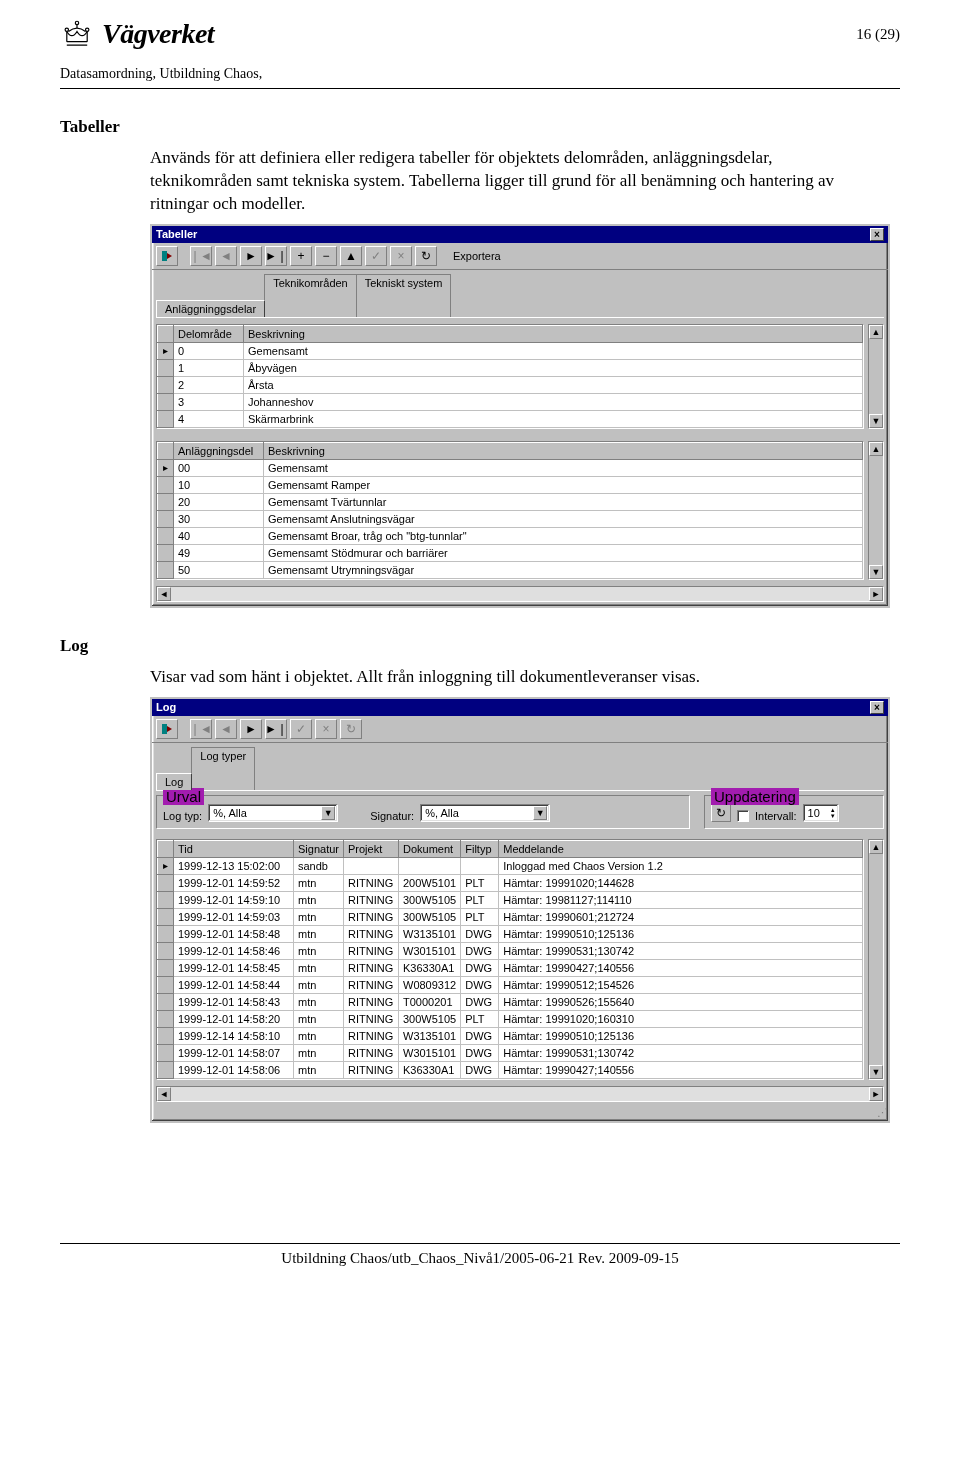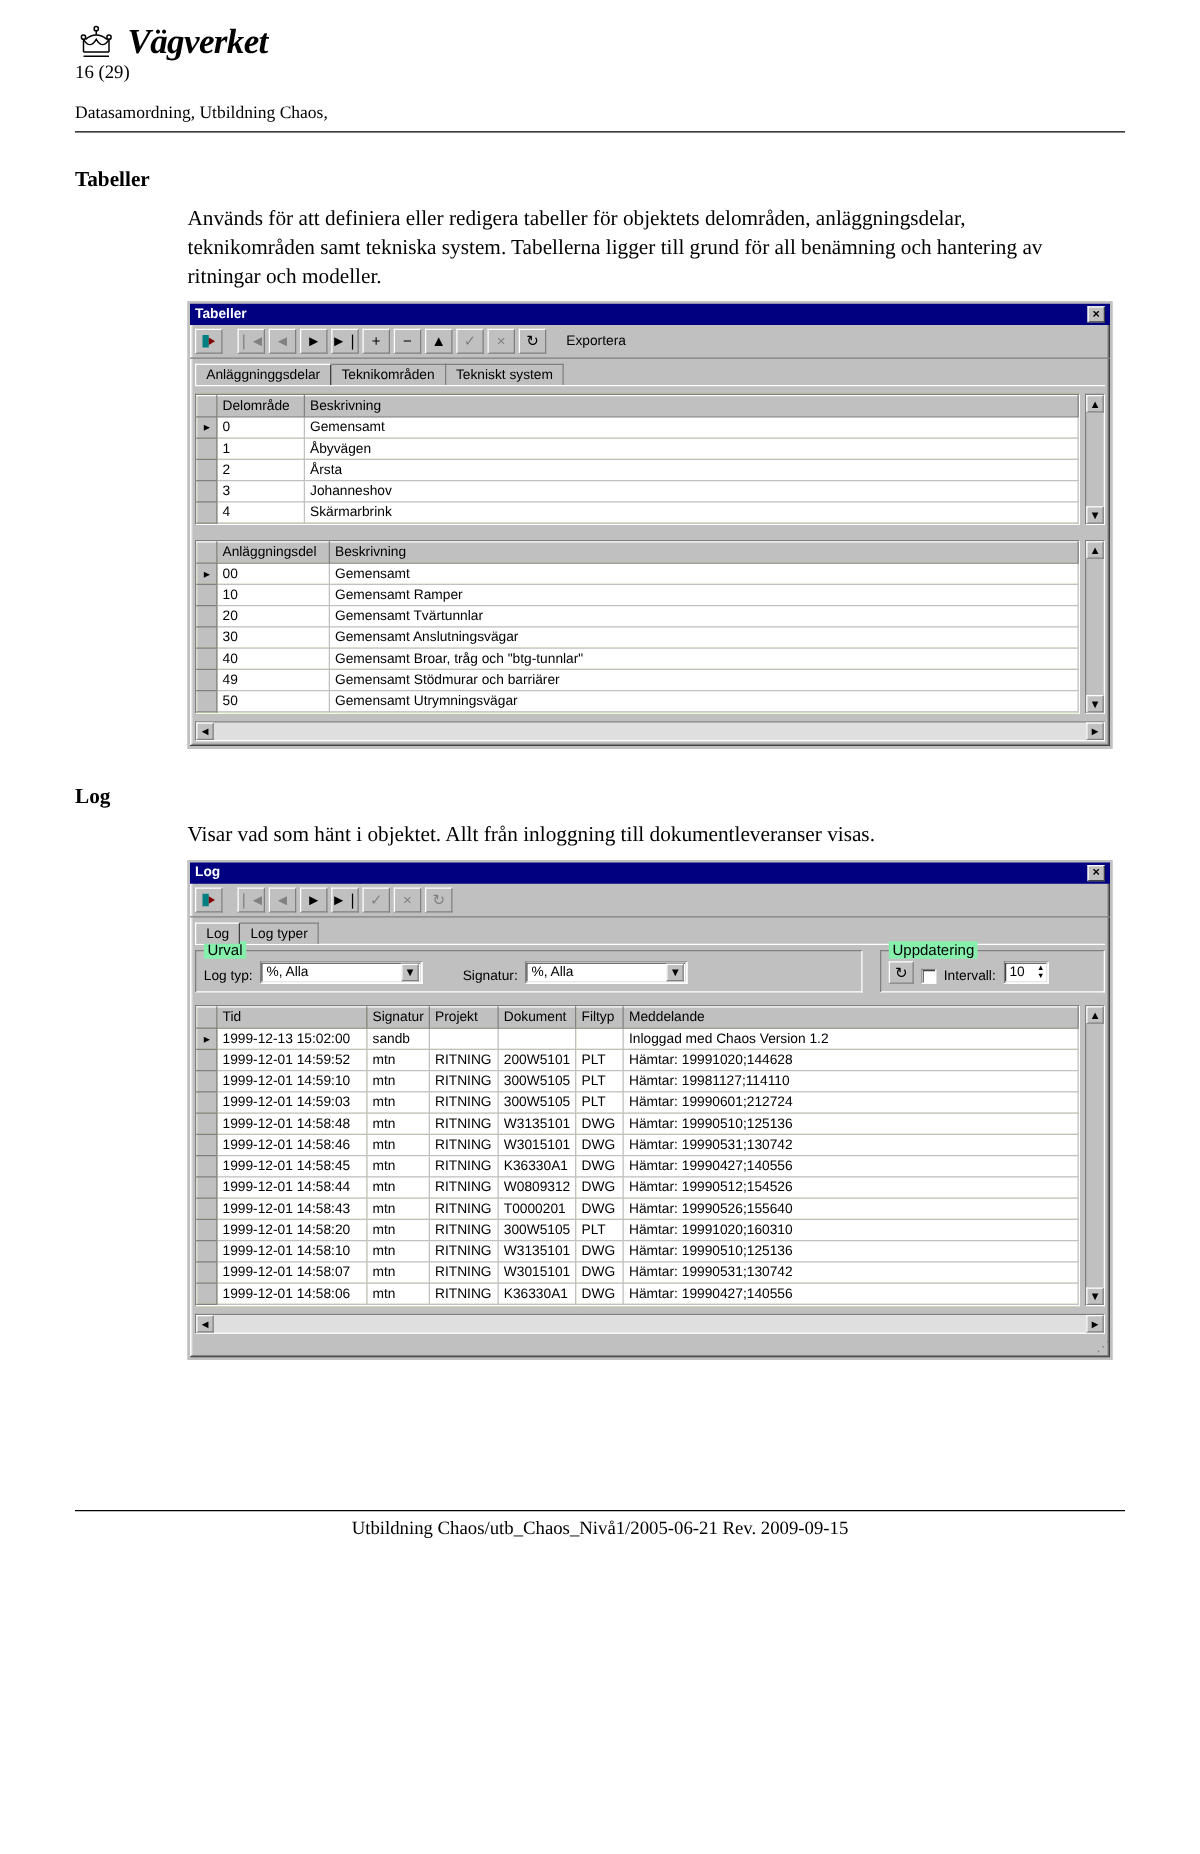--- a/index.html
+++ b/index.html
@@ -10,22 +10,21 @@
     width: 960px;
     margin: 0 auto;
     font-size: 16px;
   }
   .page {
     padding: 18px 60px 40px 60px;
   }
   .header-row {
     display: flex;
     justify-content: space-between;
-    align-items: flex-start;
-    flex-direction: column;
+    align-items: center;
   }
   .logo-block {
     display: flex;
     align-items: center;
     gap: 8px;
   }
   .crown {
     width: 34px; height: 30px;
   }
   .vv-name {
@@ -117,20 +116,21 @@
     padding: 2px 8px;
     font-size: 11px;
     margin-right: -1px;
   }
   .tab.active {
     border-top: 1px solid #fff;
     border-left: 1px solid #fff;
     border-right: 1px solid #404040;
     position: relative;
     z-index: 2;
+    margin-top: 26px;
   }
   .tab-underline { border-top: 1px solid #fff; margin: 0 4px; }
   .grid-wrap {
     margin: 6px 4px;
     background: #bef264;
     border: 1px solid #808080;
     border-right-color: #fff;
     border-bottom-color: #fff;
     box-shadow: inset -1px -1px #dfdfdf, inset 1px 1px #404040;
   }
@@ -190,23 +190,23 @@
     border: 1px solid #808080;
     border-right-color: #fff;
     border-bottom-color: #fff;
     margin: 4px;
     padding: 8px 6px 6px 6px;
     position: relative;
   }
   .groupbox .legend {
     position: absolute;
     top: -8px; left: 6px;
-    background: #86efac;
+    background: #a21caf;
     padding: 0 3px;
-    font-size: 12px;
+    font-size: 15px;
   }
   .fieldrow { display: flex; align-items: flex-end; gap: 6px; }
   .combo {
     background: #fff;
     border: 1px solid #808080;
     border-right-color:#fff; border-bottom-color:#fff;
     box-shadow: inset -1px -1px #dfdfdf, inset 1px 1px #404040;
     height: 18px;
     display: flex; align-items:center; justify-content: space-between;
     padding: 0 2px 0 4px;
@@ -553,21 +553,21 @@
                   <td class="rowhead"></td>
                   <td>1999-12-01 14:58:20</td>
                   <td>mtn</td>
                   <td>RITNING</td>
                   <td>300W5105</td>
                   <td>PLT</td>
                   <td>Hämtar: 19991020;160310</td>
                 </tr>
                 <tr>
                   <td class="rowhead"></td>
-                  <td>1999-12-01 14:58:10</td>
+                  <td>1999-12-14 14:58:10</td>
                   <td>mtn</td>
                   <td>RITNING</td>
                   <td>W3135101</td>
                   <td>DWG</td>
                   <td>Hämtar: 19990510;125136</td>
                 </tr>
                 <tr>
                   <td class="rowhead"></td>
                   <td>1999-12-01 14:58:07</td>
                   <td>mtn</td>

